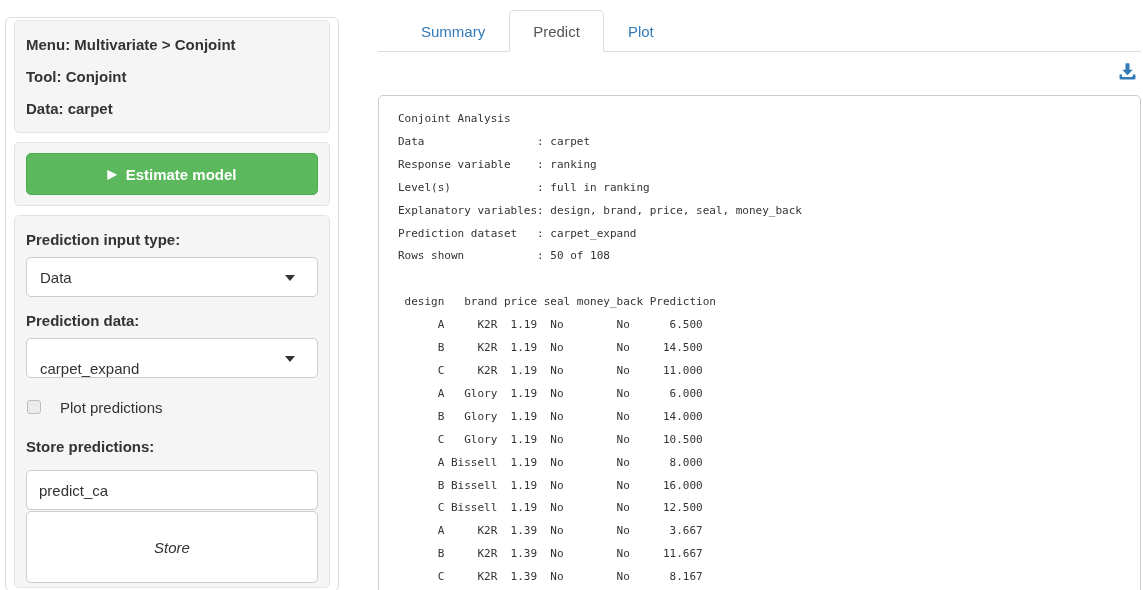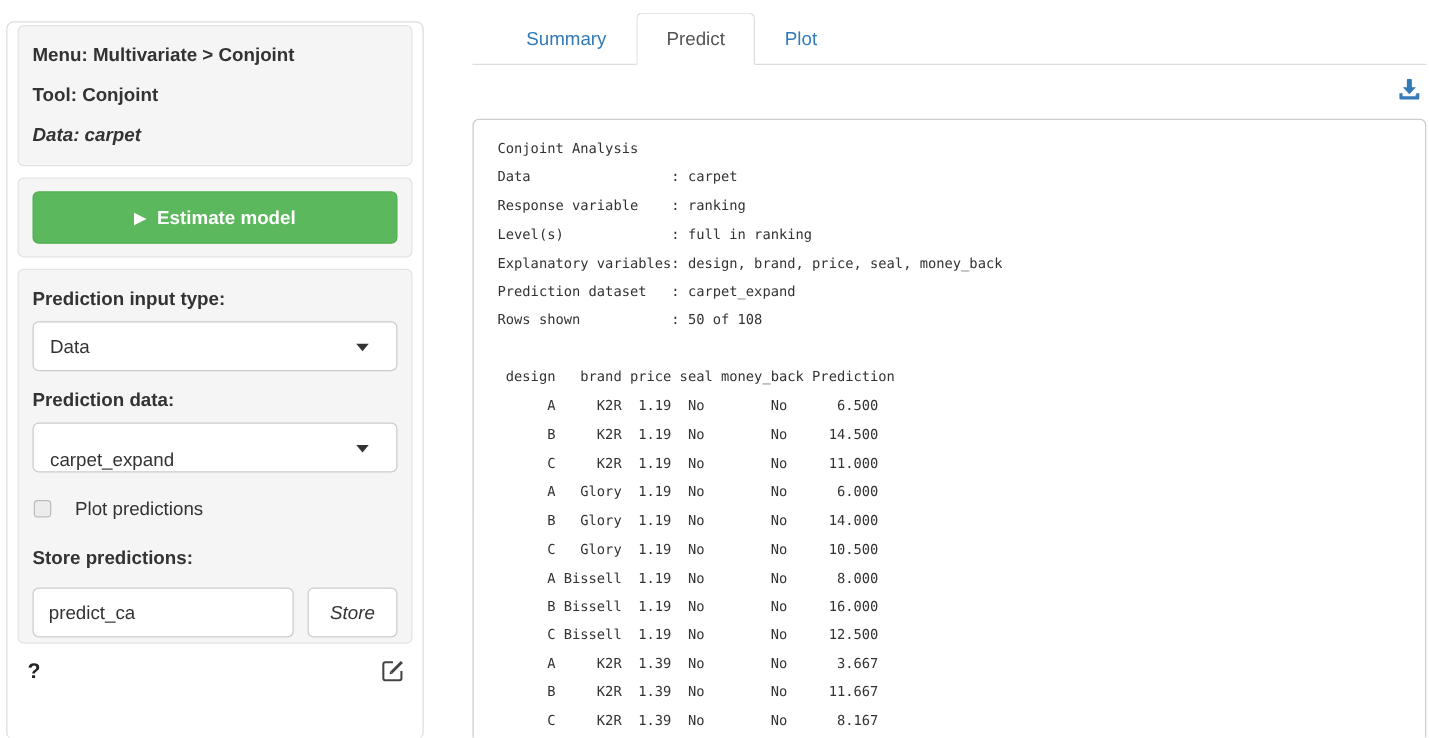--- a/index.html
+++ b/index.html
@@ -10,21 +10,21 @@
   .sidebar {
     position: absolute; left: 5px; top: 17px; width: 334px; height: 575px;
     background: #fff; border: 1px solid #ddd; border-radius: 6px;
   }
   .well {
     margin: 0 8px 9px 8px; background: #f5f5f5;
     border: 1px solid #e3e3e3; border-radius: 5px;
   }
   .well-info { margin-top: 2px; padding: 16px 11px; }
   .info-line { font-size: 15px; font-weight: bold; color: #333; line-height: 15px; margin-bottom: 17px; }
-  .info-line:last-child { margin-bottom: 0; font-style: italic; }
+  .info-line:last-child { margin-bottom: 0; }
 
   .well-estimate { padding: 10px 11px; }
   .btn-estimate {
     display: flex; align-items: center; justify-content: center; gap: 9px;
     width: 100%; height: 42px; background: #5cb85c; border: 1px solid #4cae4c;
     border-radius: 5px; color: #fff; font-size: 15px; font-weight: bold;
     font-family: "Liberation Sans", sans-serif; cursor: pointer;
   }
   .play-glyph { font-size: 12px; line-height: 1; position: relative; top: 0px; }
 
@@ -41,21 +41,21 @@
     position: absolute; right: 22px; top: 50%; margin-top: -2px;
     width: 0; height: 0; border: 5px solid transparent; border-top: 6px solid #333;
   }
   .checkbox-row { display: flex; align-items: center; height: 16px; margin: 0 0 24px 1px; }
   .checkbox-box {
     width: 14px; height: 14px; background: #ececec; border: 1px solid #bdbdbd;
     border-radius: 3px; cursor: pointer; flex: 0 0 auto;
   }
   .checkbox-label { font-size: 15px; color: #333; margin-left: 19px; cursor: pointer; }
 
-  .store-row { display: flex; gap: 11px; }
+  .store-row { display: flex; gap: 1px; flex-direction: column; }
   .store-input {
     flex: 1 1 auto; min-width: 0; height: 40px; border: 1px solid #ccc; border-radius: 5px;
     padding: 0 12px; font-size: 15px; color: #333; font-family: "Liberation Sans", sans-serif;
     background: #fff; outline: none;
   }
   .store-btn {
     flex: 0 0 72px; height: 40px; background: #fff; border: 1px solid #ccc;
     border-radius: 5px; font-size: 15px; color: #333; cursor: pointer;
     font-family: "Liberation Sans", sans-serif;
     font-style: italic;

